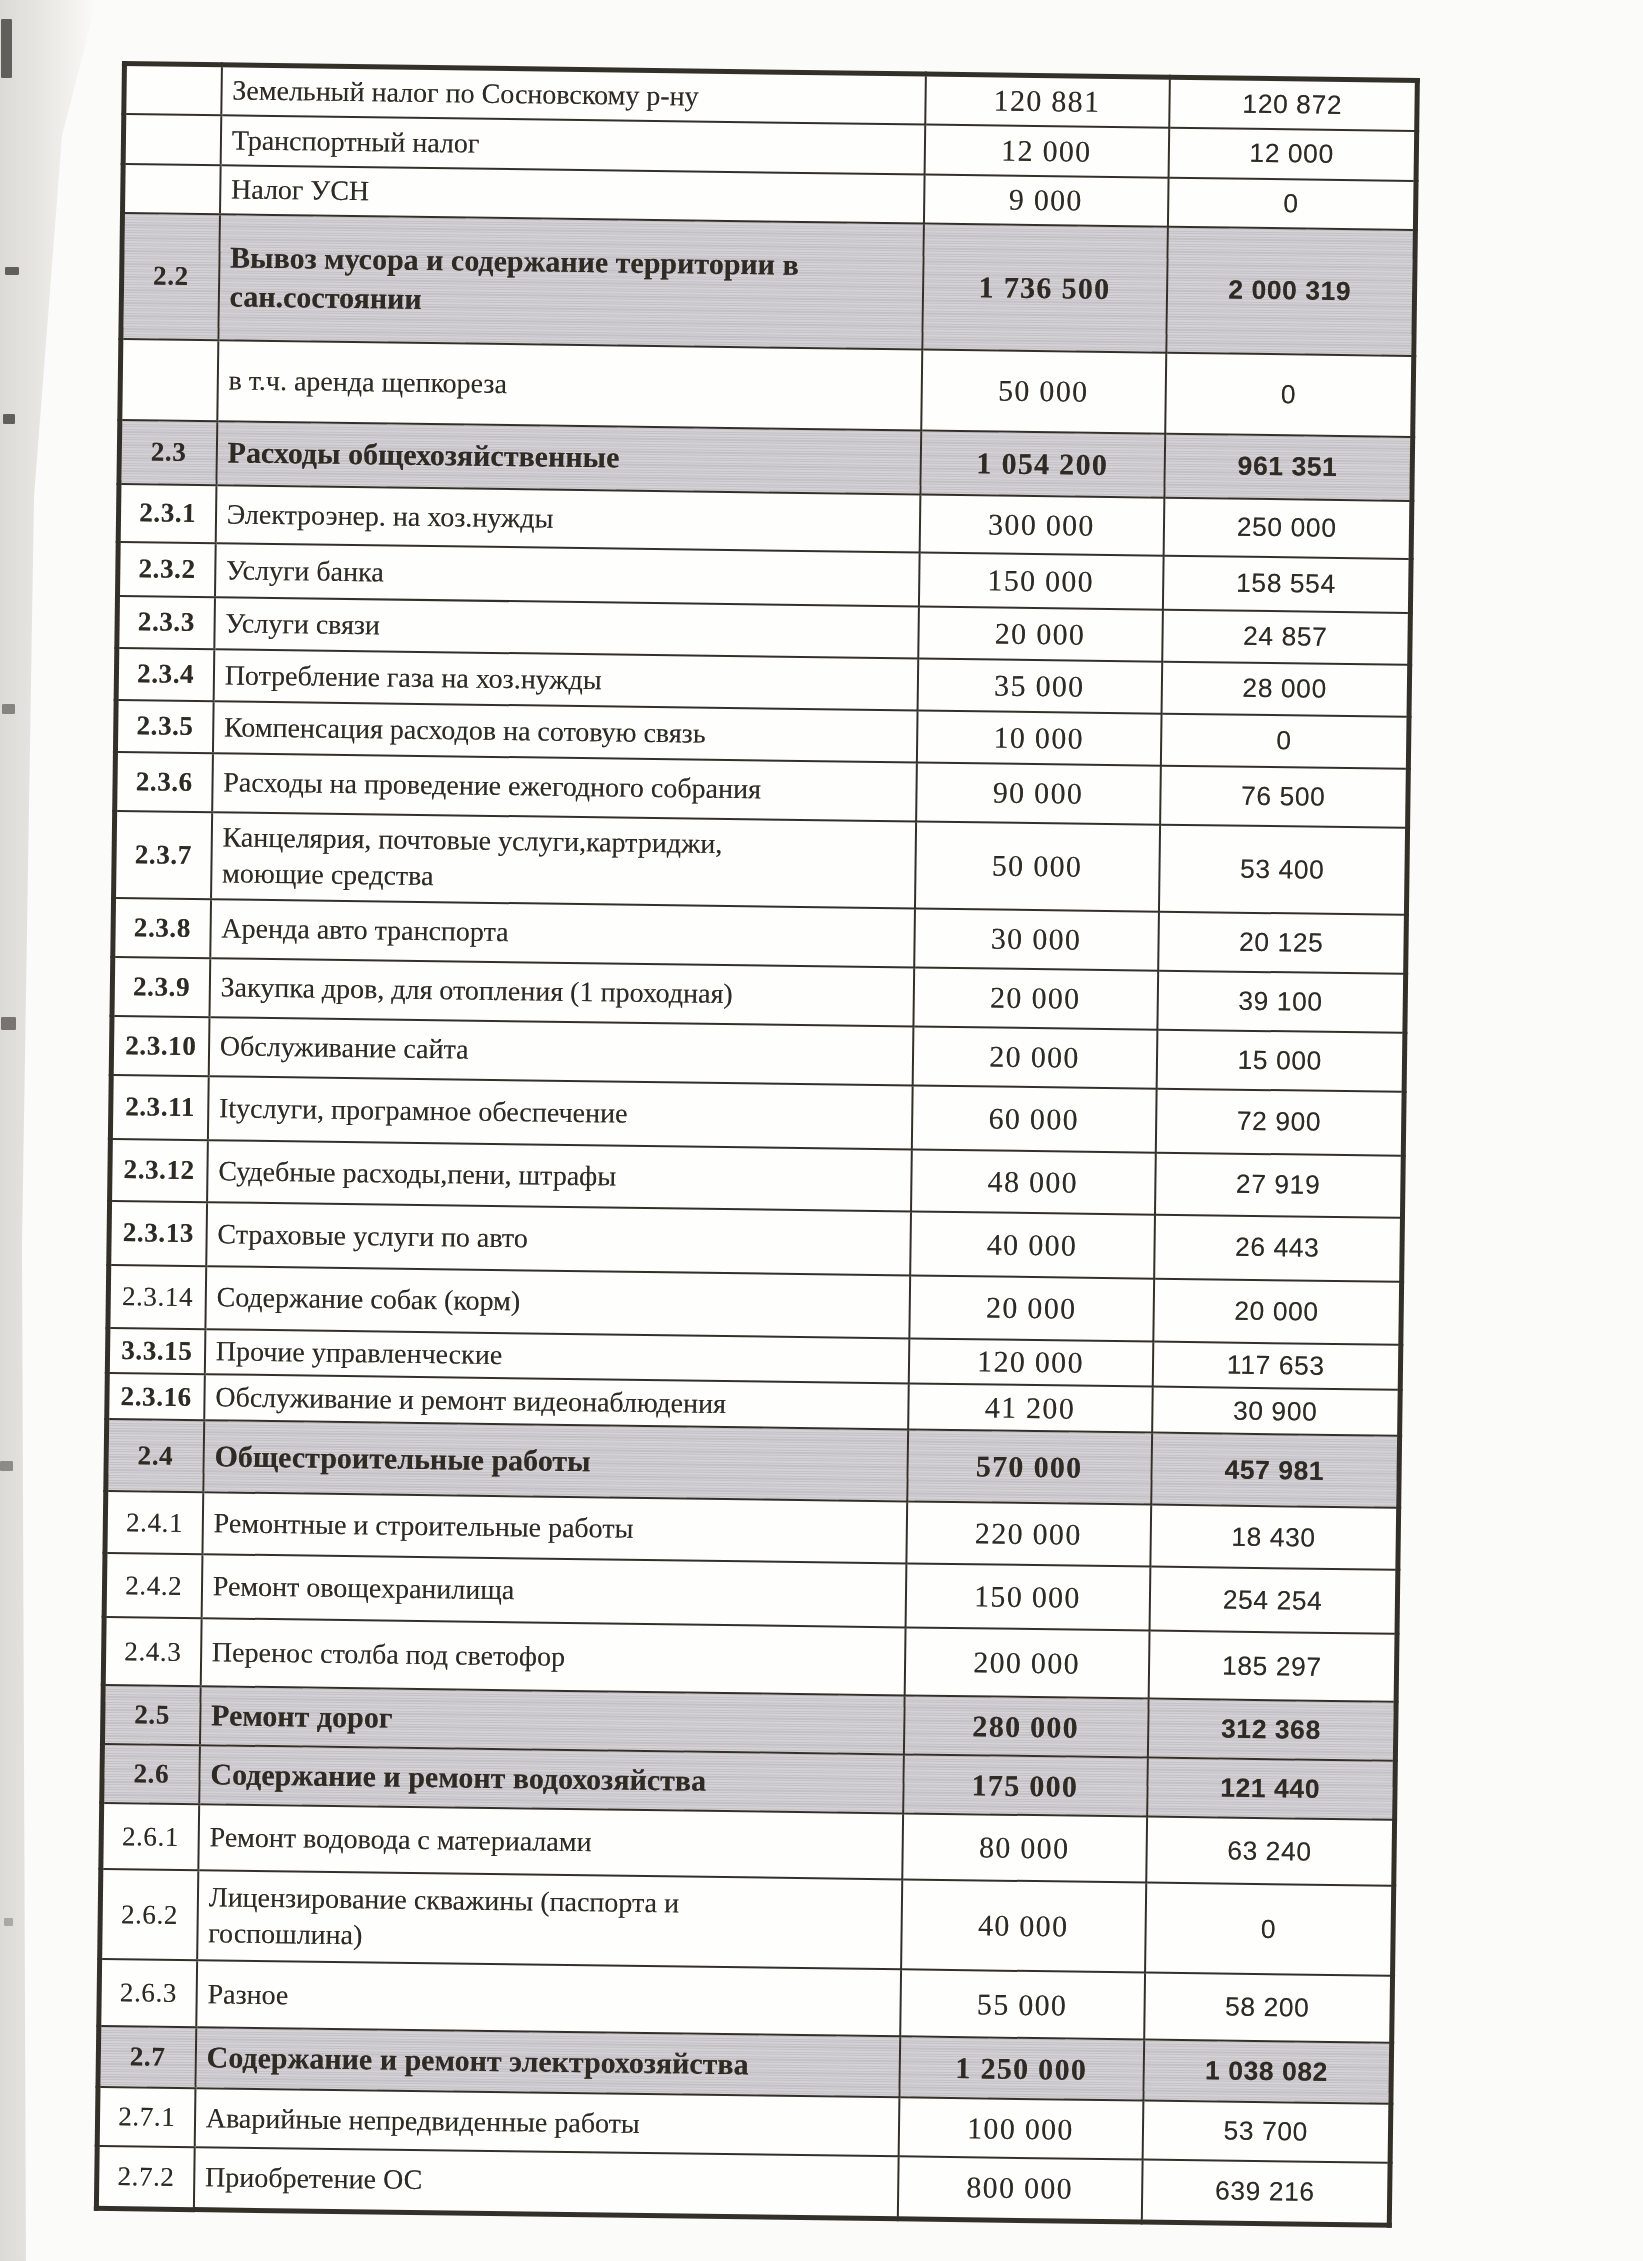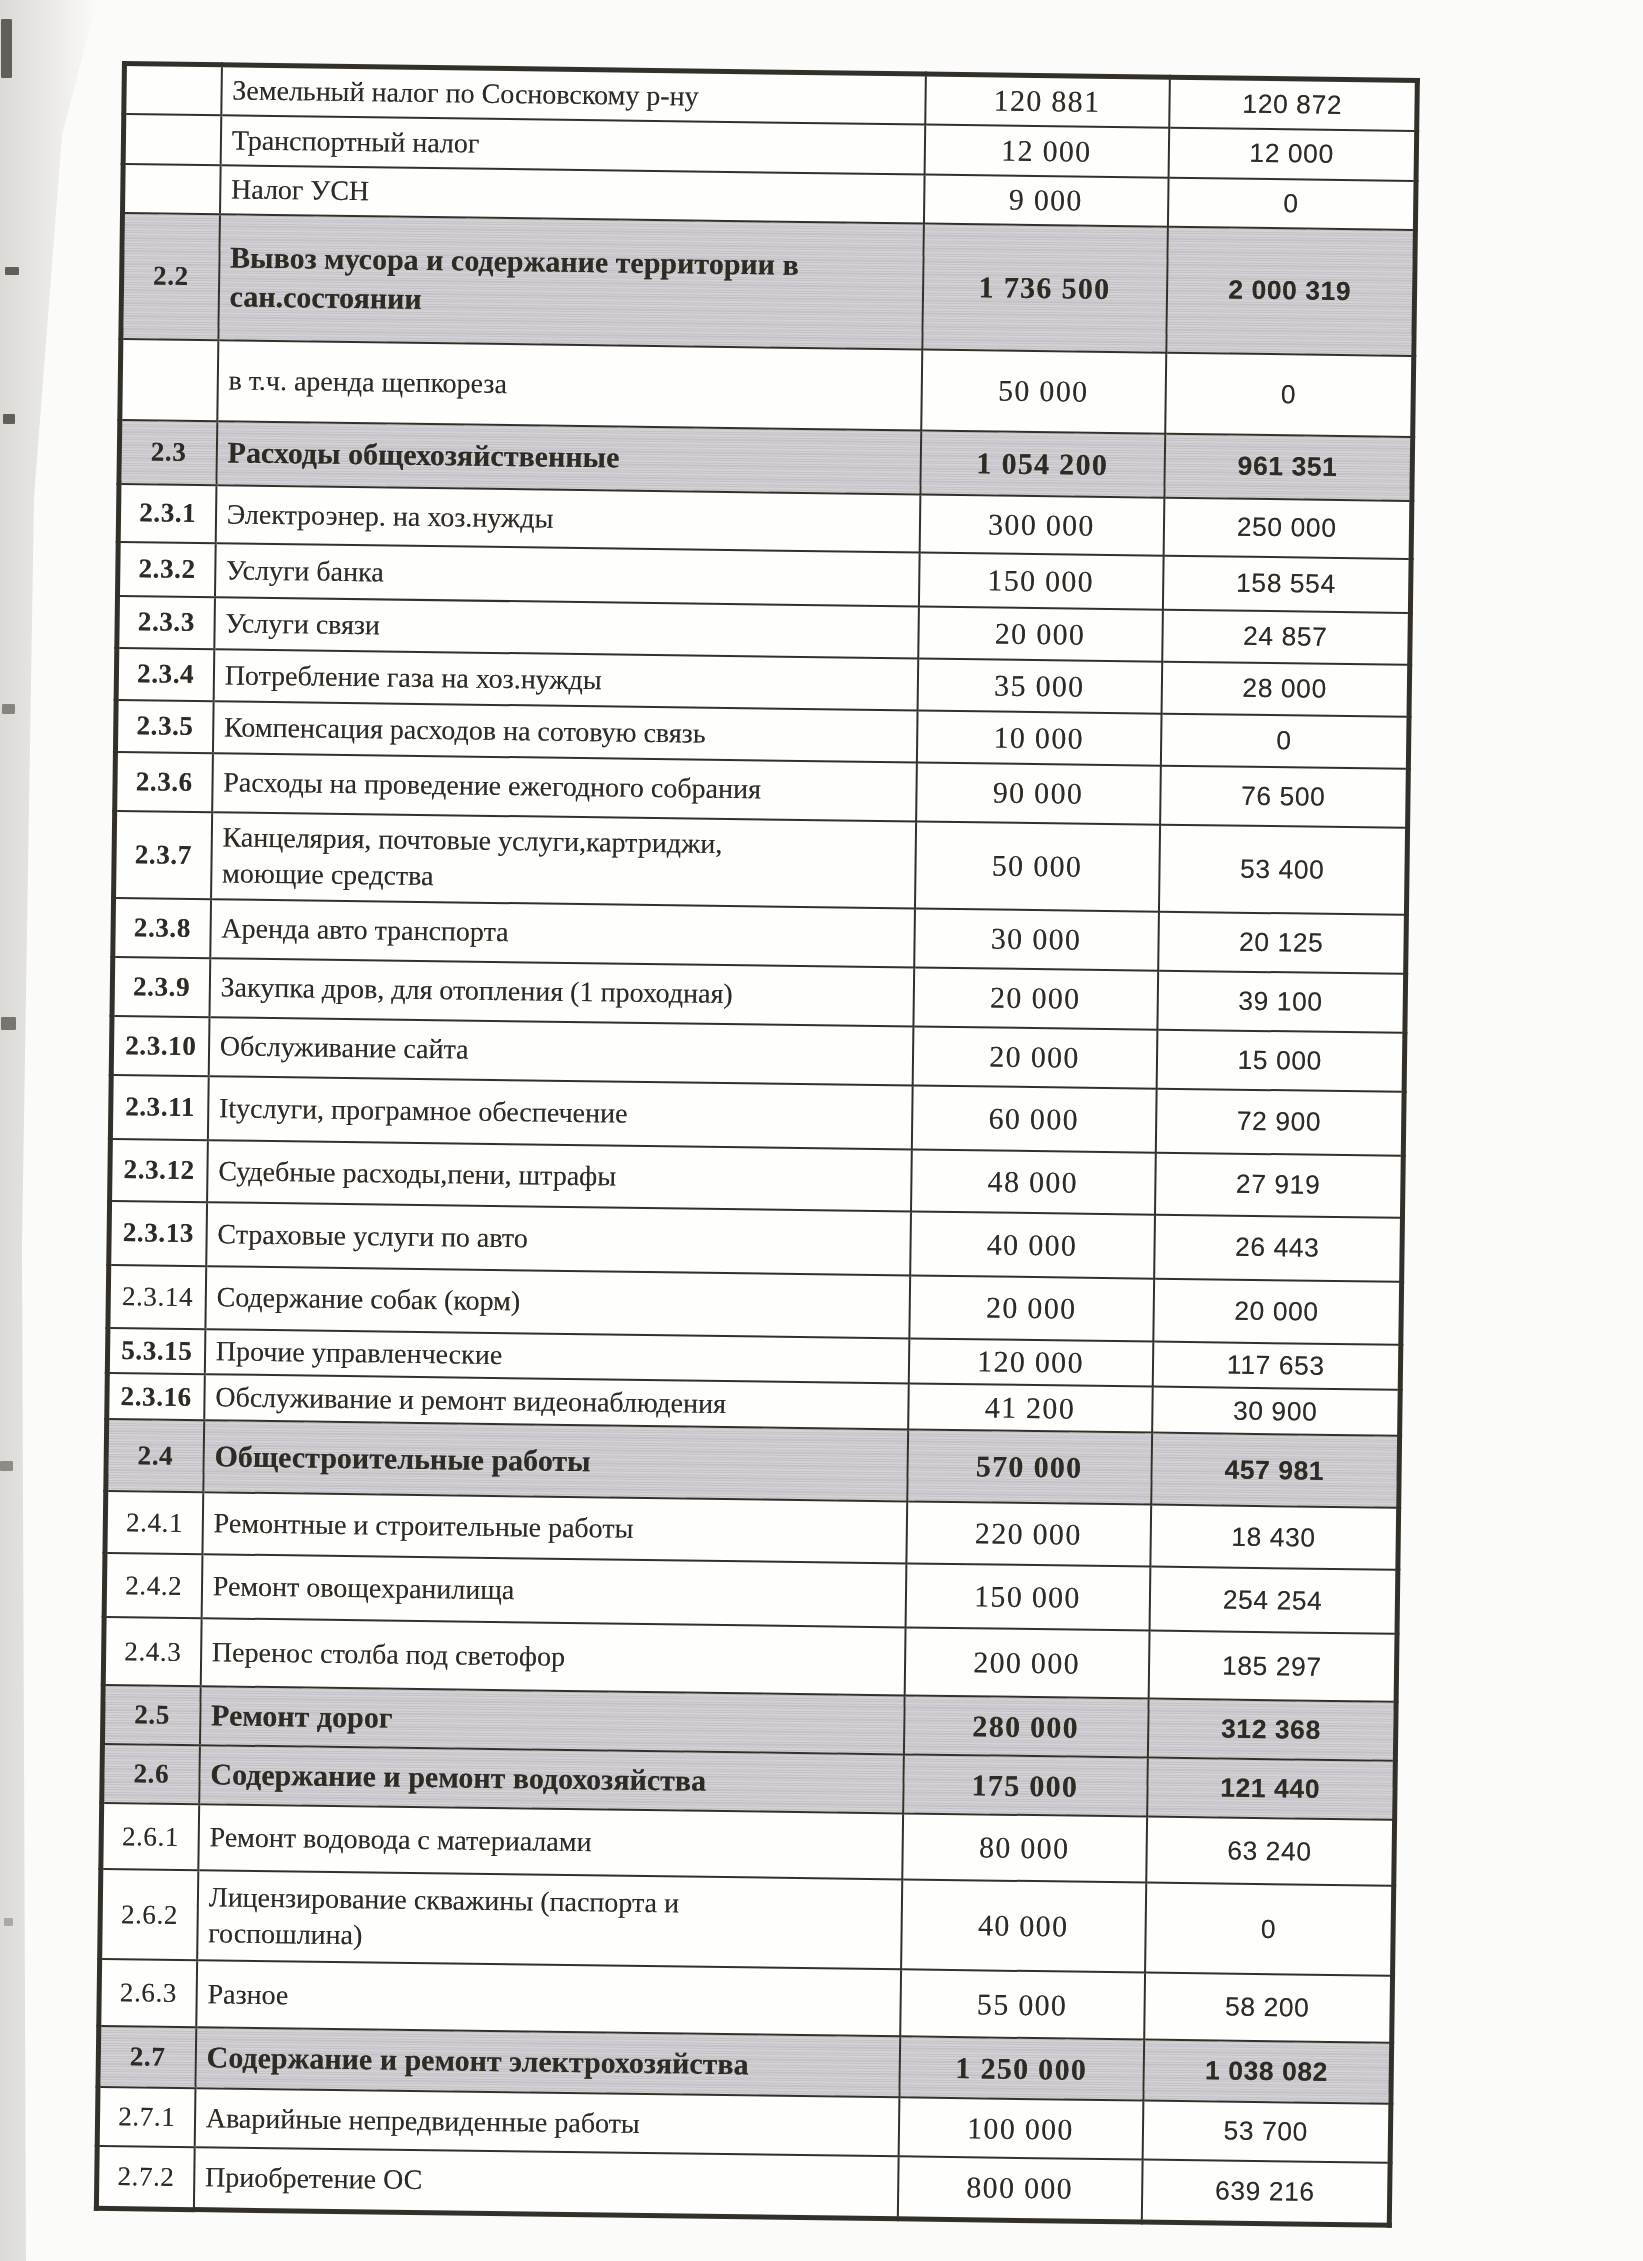--- a/index.html
+++ b/index.html
@@ -233,21 +233,21 @@
     <td class="c-plan">40 000</td>
     <td class="c-fact">26 443</td>
   </tr>
           <tr class="normal" style="height: 63px;">
     <td class="c-num">2.3.14</td>
     <td class="c-desc">Содержание собак (корм)</td>
     <td class="c-plan">20 000</td>
     <td class="c-fact">20 000</td>
   </tr>
           <tr class="normal" style="height: 44px;">
-    <td class="c-num bold">5.3.15</td>
+    <td class="c-num bold">3.3.15</td>
     <td class="c-desc">Прочие управленческие</td>
     <td class="c-plan">120 000</td>
     <td class="c-fact">117 653</td>
   </tr>
           <tr class="normal" style="height: 46px;">
     <td class="c-num bold">2.3.16</td>
     <td class="c-desc">Обслуживание и ремонт видеонаблюдения</td>
     <td class="c-plan">41 200</td>
     <td class="c-fact">30 900</td>
   </tr>

